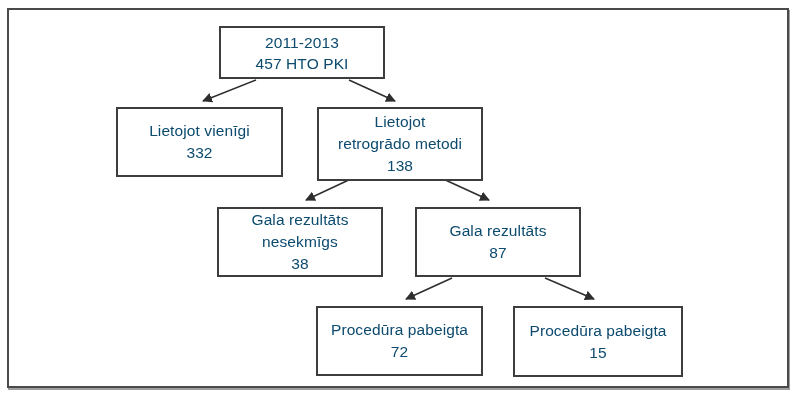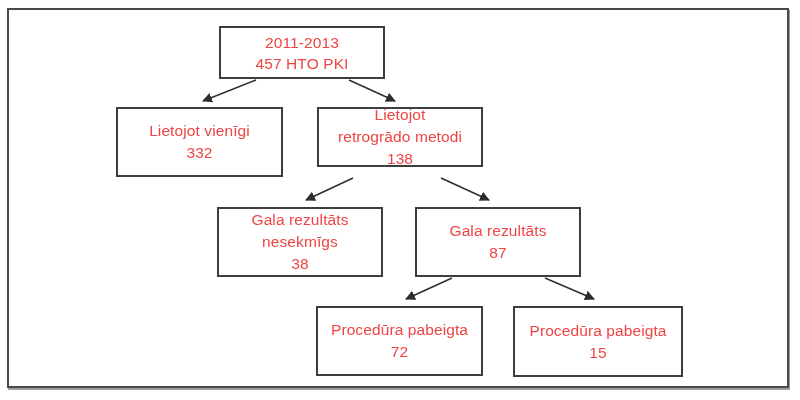--- a/index.html
+++ b/index.html
@@ -29,30 +29,30 @@
   .node {
     position: absolute;
     box-sizing: border-box;
     border: 2px solid #3d3d3d;
     background: #ffffff;
     display: flex;
     flex-direction: column;
     align-items: center;
     justify-content: center;
     text-align: center;
-    color: #ef4444;
+    color: #0c4a6e;
     font-size: 15.5px;
     line-height: 22px;
     letter-spacing: 0.1px;
     z-index: 2;
   }
   .node span { display: block; white-space: nowrap; }
   #node-root          { left: 219px; top: 26px;  width: 166px; height: 53px; line-height: 21px; }
   #node-antegrade     { left: 116px; top: 107px; width: 167px; height: 70px; }
-  #node-retrograde    { left: 317px; top: 107px; width: 166px; height: 60px; }
+  #node-retrograde    { left: 317px; top: 107px; width: 166px; height: 74px; }
   #node-unsuccessful  { left: 217px; top: 207px; width: 166px; height: 70px; }
   #node-successful    { left: 415px; top: 207px; width: 166px; height: 70px; }
   #node-comp-retro    { left: 316px; top: 306px; width: 167px; height: 70px; }
   #node-comp-ante     { left: 513px; top: 306px; width: 170px; height: 71px; }
   svg.connectors {
     position: absolute;
     left: 0;
     top: 0;
     z-index: 1;
     pointer-events: none;

